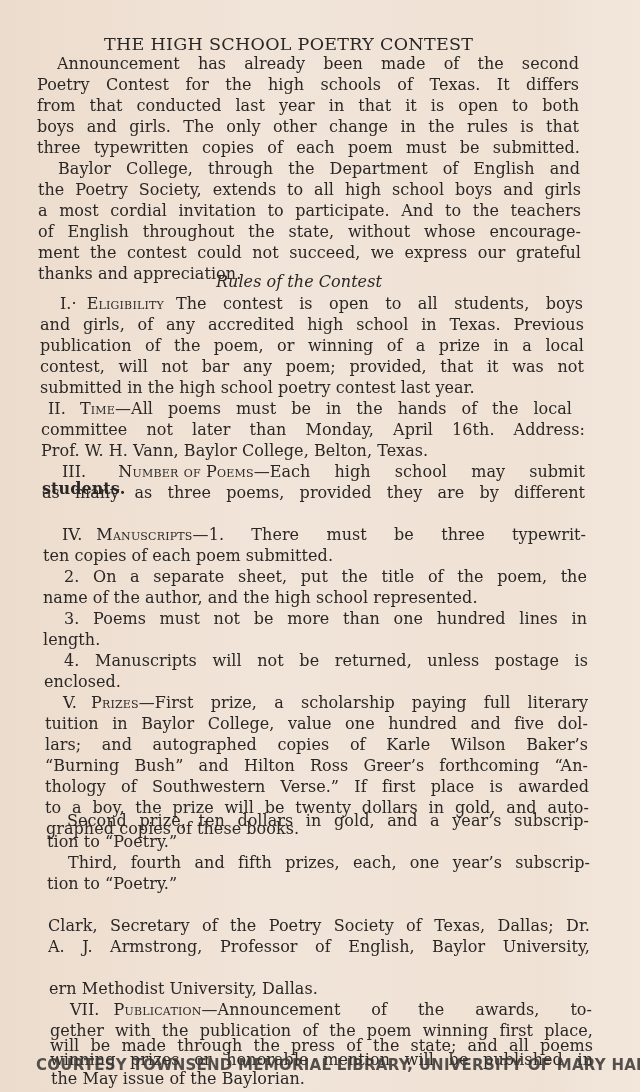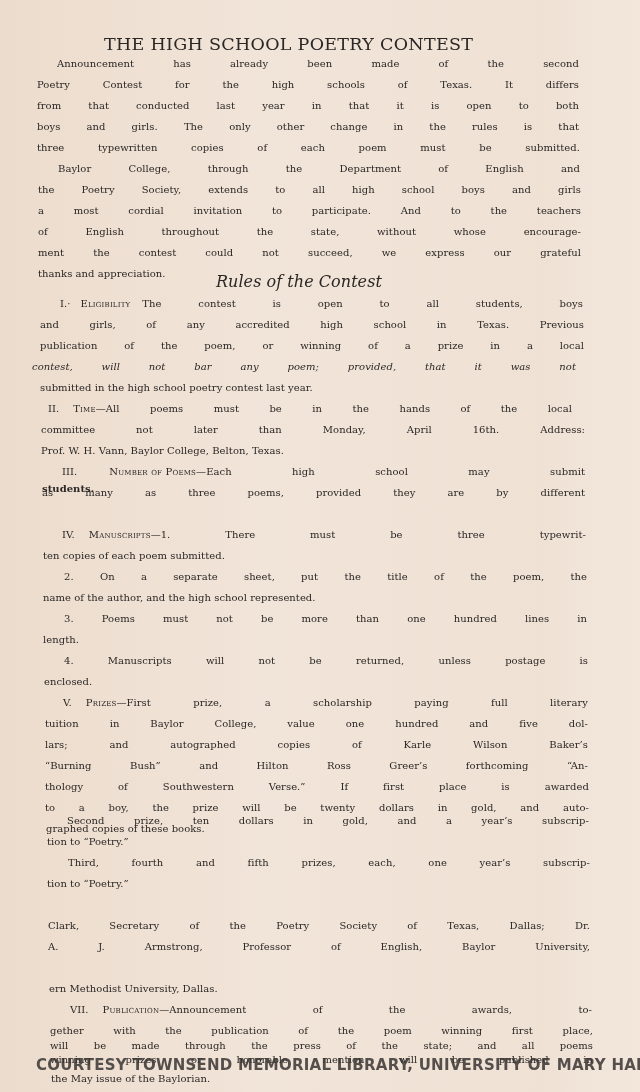--- a/index.html
+++ b/index.html
@@ -19,21 +19,21 @@
     .page {
       position: absolute;
       left: 0;
       top: 0;
       width: 640px;
       height: 1092px;
     }
     .line {
       position: absolute;
       white-space: nowrap;
-      font-size: 10px;
+      font-size: 16px;
       line-height: 20px;
       letter-spacing: 0.05px;
     }
     .line.justify {
       text-align: justify;
       text-align-last: justify;
       white-space: normal;
       overflow: hidden;
       height: 20px;
     }
@@ -85,21 +85,21 @@
 
   <div class="line subhead" style="left:216px; top:272px; top:272px;">Rules of the Contest</div>
 
   <div class="line" style="left:60px; top:294px; width:523px; display:flex; justify-content:space-between;">
     <span>I.·</span>
     <span class="sc" style="margin-left:10px;">Eligibility</span>
     <span style="flex:1; text-align:justify; text-align-last:justify; margin-left:12px;">The contest is open to all students, boys</span>
   </div>
   <div class="line justify" style="left:40px; top:315px; width:544px;">and girls, of any accredited high school in Texas. Previous</div>
   <div class="line justify" style="left:40px; top:336px; width:544px;">publication of the poem, or winning of a prize in a local</div>
-  <div class="line justify" style="left:32px; top:357px; width:544px;font-style:italic;">contest, will not bar any poem; provided, that it was not</div>
+  <div class="line justify" style="left:40px; top:357px; width:544px;">contest, will not bar any poem; provided, that it was not</div>
   <div class="line" style="left:40px; top:378px;">submitted in the high school poetry contest last year.</div>
 
   <div class="line" style="left:48px; top:399px; width:524px; display:flex;">
     <span>II.</span>
     <span class="sc" style="margin-left:14px;">Time</span>
     <span style="flex:1; text-align:justify; text-align-last:justify;">—All poems must be in the hands of the local</span>
   </div>
   <div class="line justify" style="left:41px; top:420px; width:544px;">committee not later than Monday, April 16th. Address:</div>
   <div class="line" style="left:41px; top:441px;">Prof. W. H. Vann, Baylor College, Belton, Texas.</div>
 

